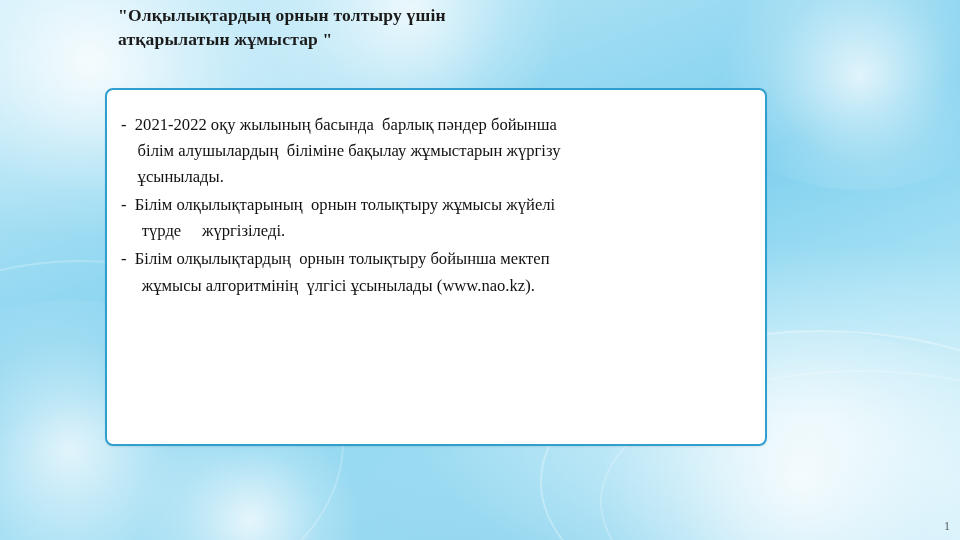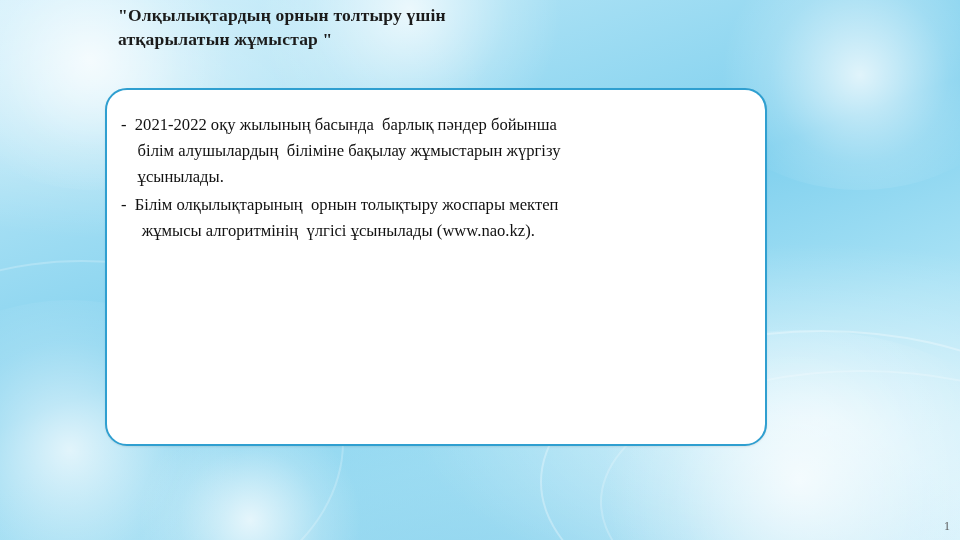--- a/index.html
+++ b/index.html
@@ -50,21 +50,21 @@
     letter-spacing: 0.2px;
   }
   .card {
     position: absolute;
     left: 105px;
     top: 88px;
     width: 662px;
     height: 358px;
     background: #ffffff;
     border: 2px solid #2f9fd0;
-    border-radius: 22px;
+    border-radius: 8px;
     box-sizing: border-box;
     box-shadow: 0 1px 2px rgba(0,0,0,0.08);
   }
   .body-text {
     position: absolute;
     left: 14px;
     top: 22px;
     right: 16px;
     font-family: "Liberation Serif", serif;
     font-size: 16.6px;
@@ -100,19 +100,21 @@
   <div class="tex" style="left:120px; top:430px; width:260px; height:180px;"></div>
 
   <div class="title">"Олқылықтардың  орнын толтыру үшін
 атқарылатын жұмыстар "</div>
 
   <div class="card">
     <div class="body-text">
       <p>-  2021-2022 оқу жылының басында  барлық пәндер бойынша
     білім алушылардың  біліміне бақылау жұмыстарын жүргізу
     ұсынылады.</p>
-      <p>-  Білім олқылықтарының  орнын толықтыру жоспары мектеп
+      <p>-  Білім олқылықтарының  орнын толықтыру жұмысы жүйелі
+     түрде     жүргізіледі.</p>
+      <p>-  Білім олқылықтардың  орнын толықтыру бойынша мектеп
      жұмысы алгоритмінің  үлгісі ұсынылады (www.nao.kz).</p>
     </div>
   </div>
 
   <div class="pagenum">1</div>
 </div>
 
 </body></html>

